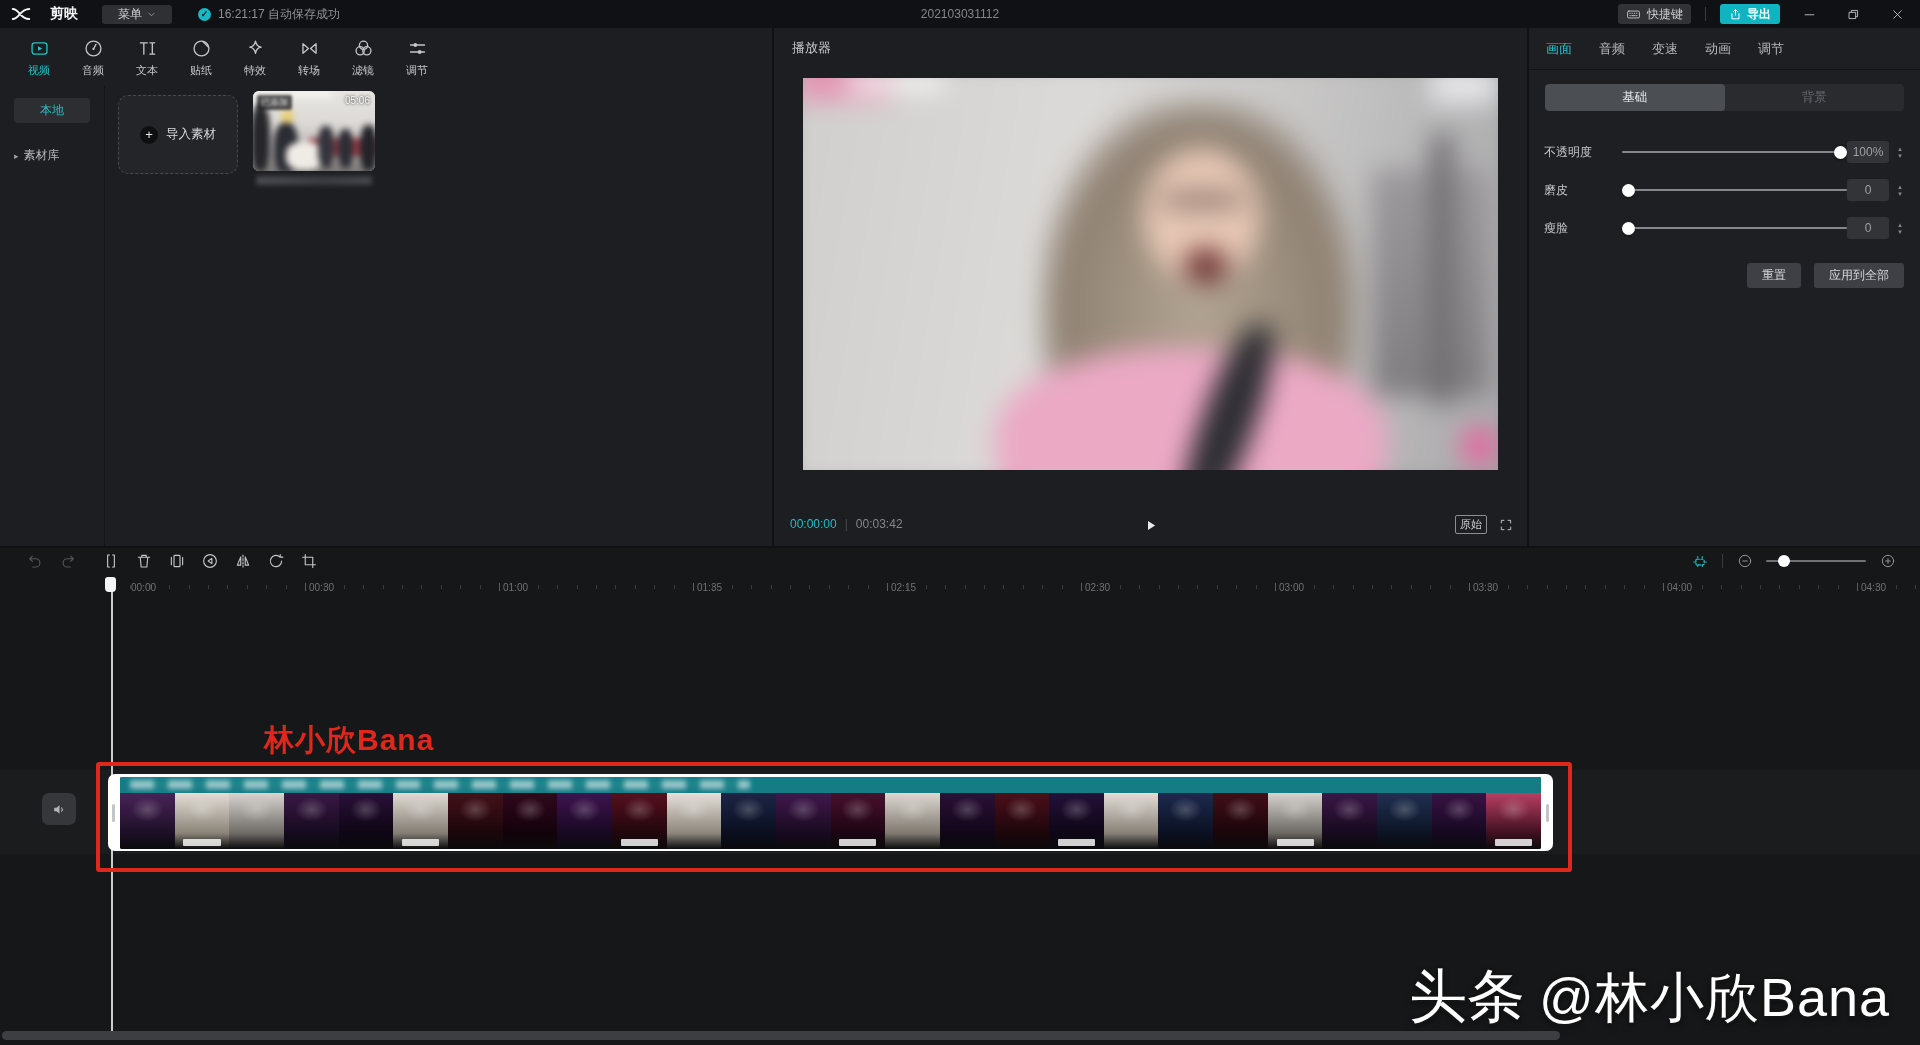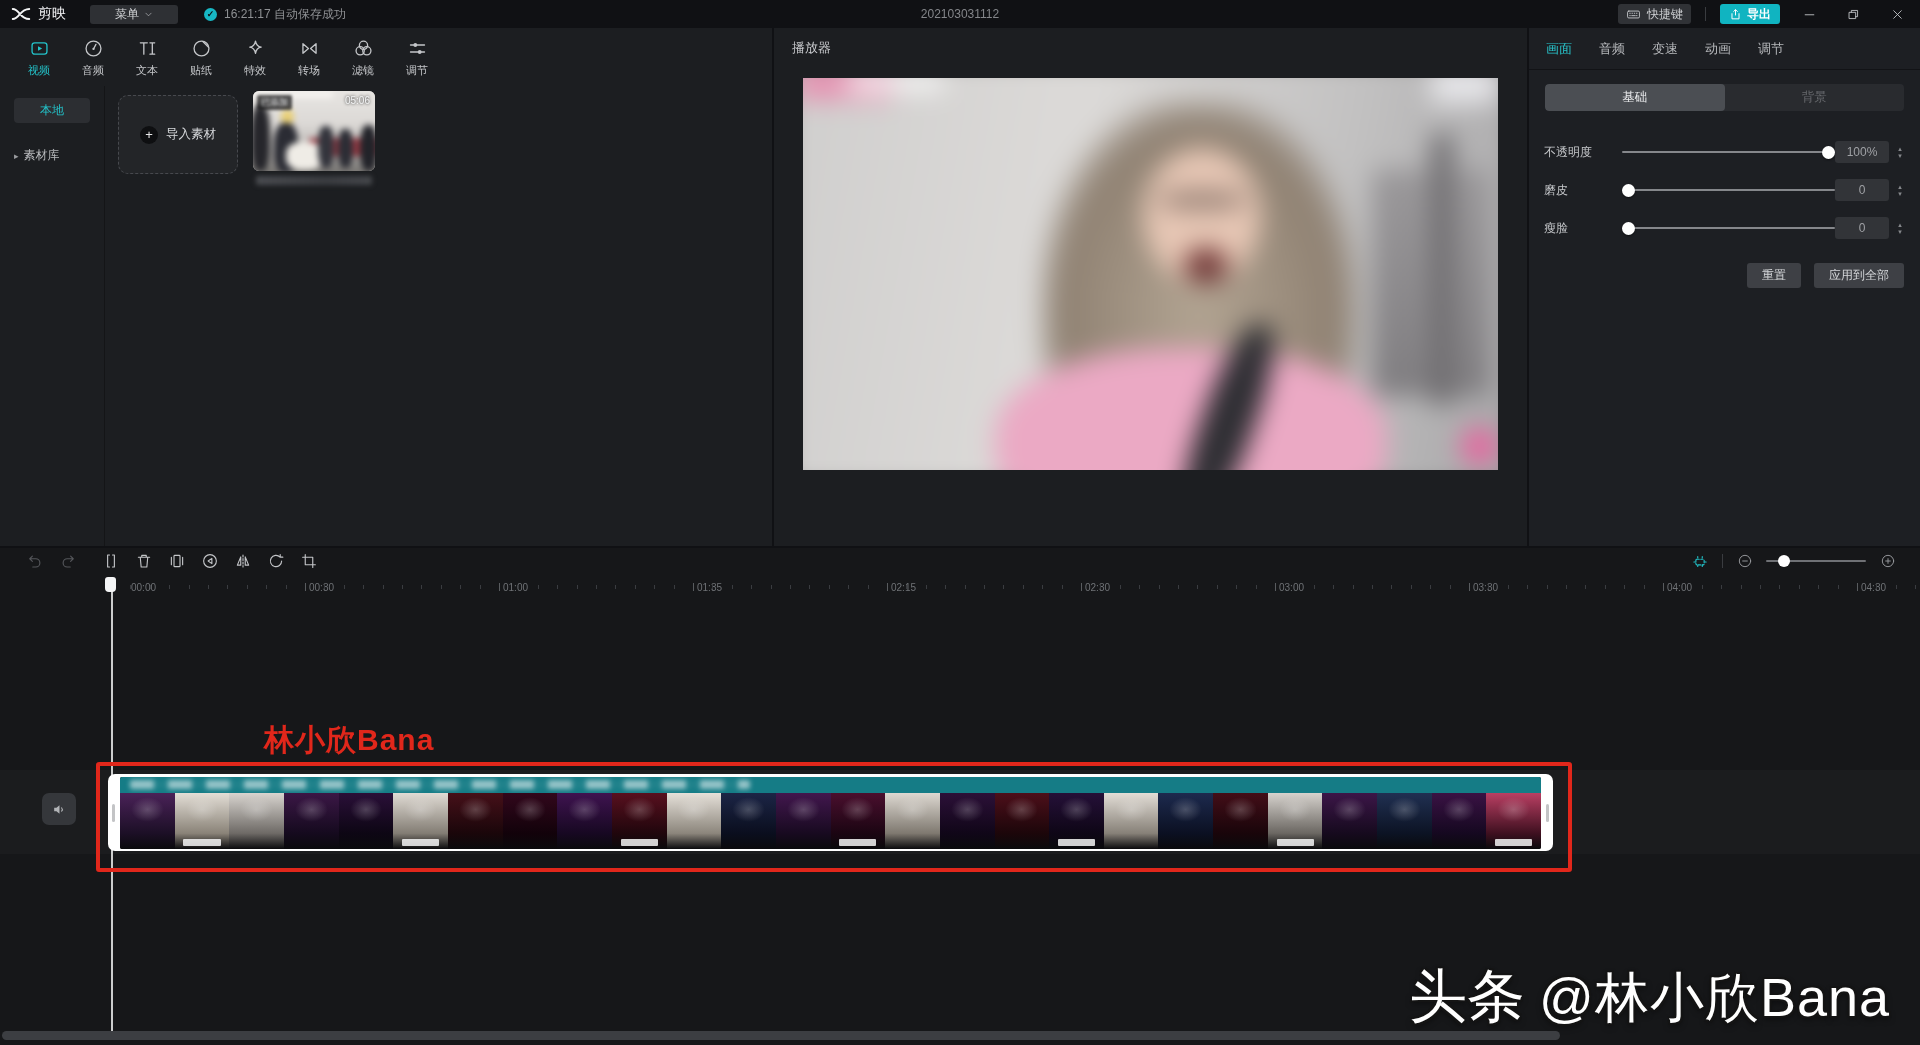--- a/index.html
+++ b/index.html
@@ -3,22 +3,22 @@
 <meta charset="utf-8">
 <style>
   html,body{margin:0;padding:0;width:1920px;height:1045px;background:#101114;overflow:hidden;
     font-family:"Liberation Sans",sans-serif;color:#c6c8cb;-webkit-user-select:none}
   svg.icn{fill:none;stroke:currentColor;stroke-width:1.5;stroke-linecap:round;stroke-linejoin:round;display:block}
   svg.icn .f{fill:currentColor;stroke:none}
 
   
   #titlebar{position:absolute;top:0;left:0;right:0;height:28px;background:#101114;display:flex;align-items:center}
   #logo{margin-left:10px;color:#f4f5f6}
-  #appname{margin-left:6px;font-size:14px;font-weight:normal;color:#f2f3f5}
-  #menu-btn{margin-left:24px;height:19px;padding:0 25px;background:#2e3034;border-radius:3px;display:flex;align-items:center;gap:5px;font-size:12px;color:#d2d4d7}
+  #appname{margin-left:18px;font-size:14px;font-weight:bold;color:#f2f3f5}
+  #menu-btn{margin-left:24px;height:19px;padding:0 16px;background:#2e3034;border-radius:3px;display:flex;align-items:center;gap:5px;font-size:12px;color:#d2d4d7}
   #autosave{margin-left:26px;display:flex;align-items:center;gap:7px;font-size:12px;color:#8f9194}
   #autosave .dot{width:13px;height:13px;border-radius:50%;background:#17b7c4;color:#0b0c0e;font-size:9px;display:flex;align-items:center;justify-content:center;font-weight:bold}
   #doc-title{position:absolute;left:0;right:0;text-align:center;font-size:12px;color:#84868a;pointer-events:none}
   #tb-right{margin-left:auto;display:flex;align-items:center}
   #shortcut-btn{height:20px;padding:0 8px;background:#303236;border-radius:3px;display:flex;align-items:center;gap:6px;font-size:12px;color:#cdcfd2}
   .tb-div{width:1px;height:14px;background:#3a3c40;margin:0 14px}
   #export-btn{height:20px;padding:0 9px;background:#10b4c1;border-radius:3px;display:flex;align-items:center;gap:5px;font-size:12px;color:#fff;font-weight:bold}
   .winbtn{width:30px;height:24px;display:flex;align-items:center;justify-content:center;color:#c9cbce;margin-left:14px}
   .winbtn:last-child{margin-right:8px}
 
@@ -71,21 +71,21 @@
   .insp-tab{color:#b6b8bb}
   .insp-tab.active{color:#28c3ca}
   #subtabs{margin:14px 16px 0;height:27px;background:#292b2f;border-radius:4px;display:flex;overflow:hidden}
   .subtab{flex:1;display:flex;align-items:center;justify-content:center;font-size:12.5px;color:#67696d}
   .subtab.active{background:#4b4e53;border-radius:4px;color:#ecedef}
   #sliders{margin:22px 14px 0 15px}
   .sl-row{display:flex;align-items:center;height:38px}
   .sl-label{width:78px;font-size:12px;color:#c6c8cb}
   .sl-track{flex:1;height:2px;background:#85878b;border-radius:1px;position:relative}
   .sl-thumb{position:absolute;top:-5.5px;width:13px;height:13px;border-radius:50%;background:#fff;box-shadow:0 1px 2px rgba(0,0,0,.5)}
-  .sl-val{width:54px;height:22px;background:#323438;border-radius:3px;display:flex;align-items:center;justify-content:center;font-size:12px;color:#9fa1a5}
+  .sl-val{width:42px;height:22px;background:#323438;border-radius:3px;display:flex;align-items:center;justify-content:center;font-size:12px;color:#9fa1a5}
   .sl-step{width:12px;margin-left:5px;display:flex;flex-direction:column;align-items:center;line-height:7px}
   .sl-step span{font-size:7px;color:#86888c}
   #insp-btns{display:flex;justify-content:flex-end;gap:13px;margin:16px 16px 0}
   .insp-btn{height:25px;padding:0 15px;background:#3e4045;border-radius:3px;display:flex;align-items:center;font-size:12px;color:#d6d8db}
 
   
   #timeline{position:absolute;top:548px;left:0;width:1920px;height:497px;background:#161719}
   #tl-toolbar{position:absolute;top:0;left:0;right:0;height:28px}
   #tl-tools{position:absolute;left:26px;top:4px;display:flex;gap:15px;align-items:center}
   .tool{width:18px;height:18px;color:#c3c5c8;display:flex;align-items:center;justify-content:center}
@@ -286,20 +286,40 @@
         <div style="left:35%;top:10%;width:43%;height:98%;background:radial-gradient(ellipse,#b2a492 0%,#8f8172 62%,rgba(143,129,114,0) 78%)"></div>
         <div style="left:49%;top:21%;width:16%;height:31%;background:#e7c7b5;border-radius:50%"></div>
         <div style="left:51%;top:31%;width:12%;height:4%;background:rgba(60,50,45,.5)"></div>
         <div style="left:54.5%;top:44%;width:6%;height:8%;background:#6e3434;border-radius:50%"></div>
         <div style="left:29%;top:67%;width:53%;height:44%;background:#eba9c4"></div>
         <div style="left:57%;top:60%;width:7%;height:48%;background:#2e2e33;transform:rotate(20deg)"></div>
         <div style="left:2%;top:2%;width:13%;height:8%;background:rgba(235,130,170,.8);border-radius:4px"></div>
         <div style="left:9%;top:3.5%;width:13%;height:4.5%;background:rgba(250,250,250,.85);border-radius:3px"></div>
         <div style="left:88%;top:2%;width:9%;height:9%;background:rgba(245,245,250,.75);border-radius:4px"></div>
         <div style="left:92%;top:85%;width:5%;height:9%;background:#e667a0;border-radius:50%"></div>
+      </div>
+    </div>
+    <div id="player-controls">
+      <div id="timecode">
+        <span id="tc-cur">00:00:00</span>
+        <span id="tc-sep">|</span>
+        <span id="tc-total">00:03:42</span>
+      </div>
+      <div id="play-btn">
+        <svg class="icn" width="17" height="17" viewBox="0 0 24 24">
+            <path class="f" d="M8.5 5.5v13l10-6.5z"></path>
+          </svg>
+      </div>
+      <div id="pc-right">
+        <div id="orig-btn">原始</div>
+        <div id="fs-btn">
+          <svg class="icn" width="14" height="14" viewBox="0 0 24 24" style="stroke-width:1.7">
+            <path d="M4 8.5V4h4.5M15.5 4H20v4.5M20 15.5V20h-4.5M8.5 20H4v-4.5"></path>
+          </svg>
+        </div>
       </div>
     </div>
   </div>
 
   <div id="panel-inspector">
     <div id="insp-tabs">
         <div class="insp-tab active">画面</div>
         <div class="insp-tab">音频</div>
         <div class="insp-tab">变速</div>
         <div class="insp-tab">动画</div>

